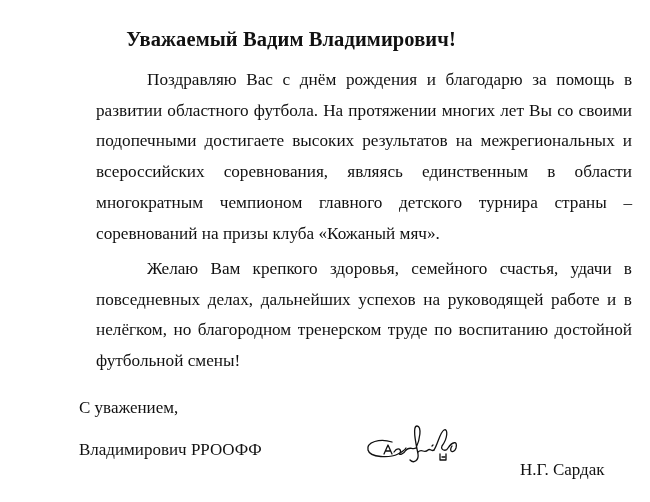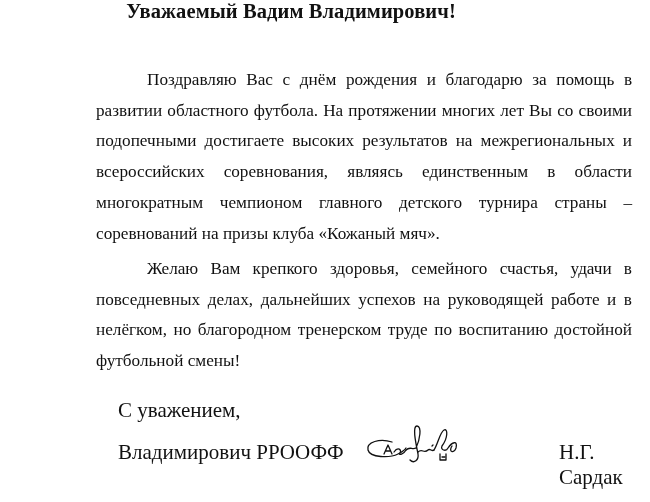--- a/index.html
+++ b/index.html
@@ -12,21 +12,21 @@
       height: 502px;
       overflow: hidden;
       position: relative;
       font-family: "Liberation Serif", "DejaVu Serif", serif;
       color: #111111;
     }
     .title {
       position: absolute;
       left: 0;
       width: 526px;
-      top: 0;
+      top: 28px;
       text-align: center;
       font-weight: bold;
       font-size: 20.5px;
       letter-spacing: 0.1px;
       padding-left: 56px;
       box-sizing: border-box;
     }
     .body-text {
       position: absolute;
       left: 96px;
@@ -36,34 +36,33 @@
       text-align: justify;
     }
     .para {
       margin: 0;
       text-indent: 51px;
     }
     .para1 { top: 65px; }
     .para2 { top: 254px; }
     .sig-block {
       position: absolute;
-      font-size: 21px;
-      margin-left: 39px;
+      font-size: 17px;
     }
     .closing {
       left: 79px;
       top: 398px;
     }
     .position {
       left: 79px;
       top: 440px;
     }
     .name {
       left: 520px;
-      top: 440px;
+      top: 460px;
     }
     .signature {
       position: absolute;
       left: 362px;
       top: 420px;
       width: 110px;
       height: 50px;
     }
   </style>
 </head>

